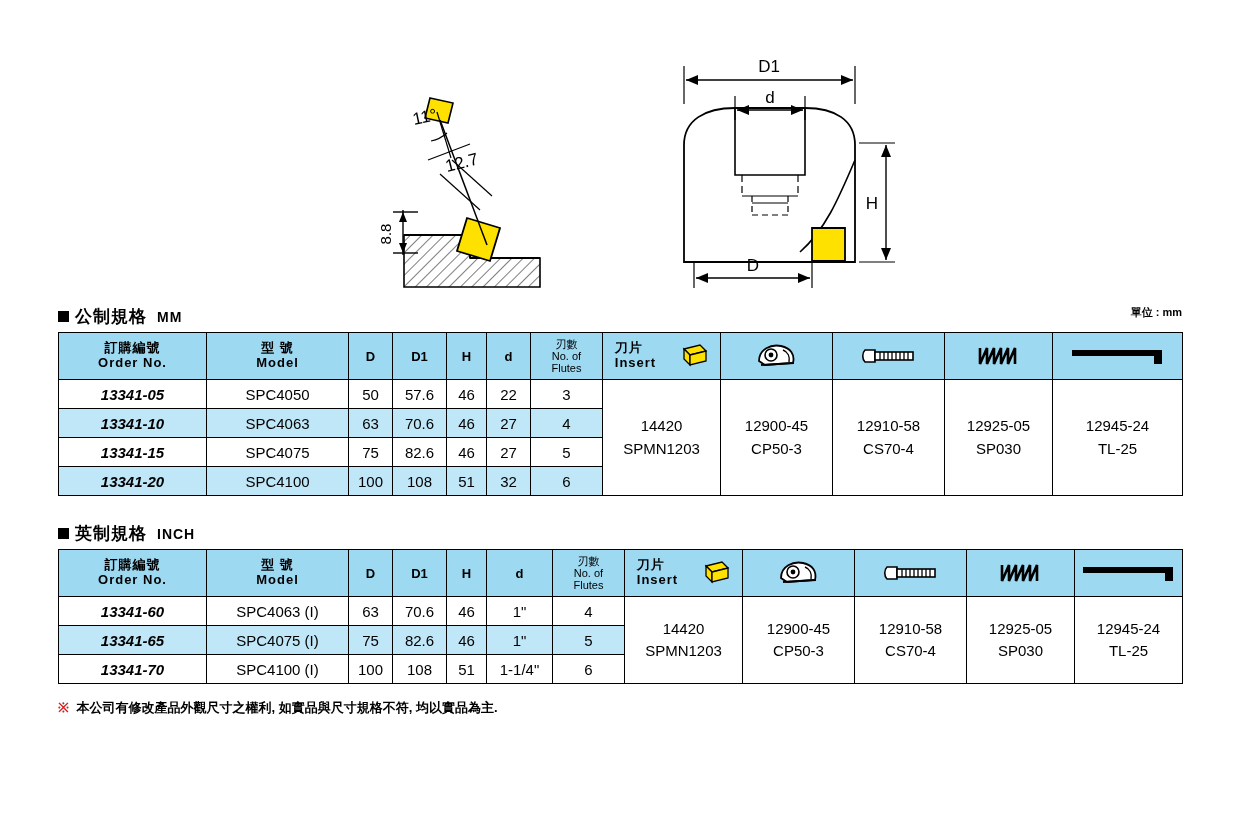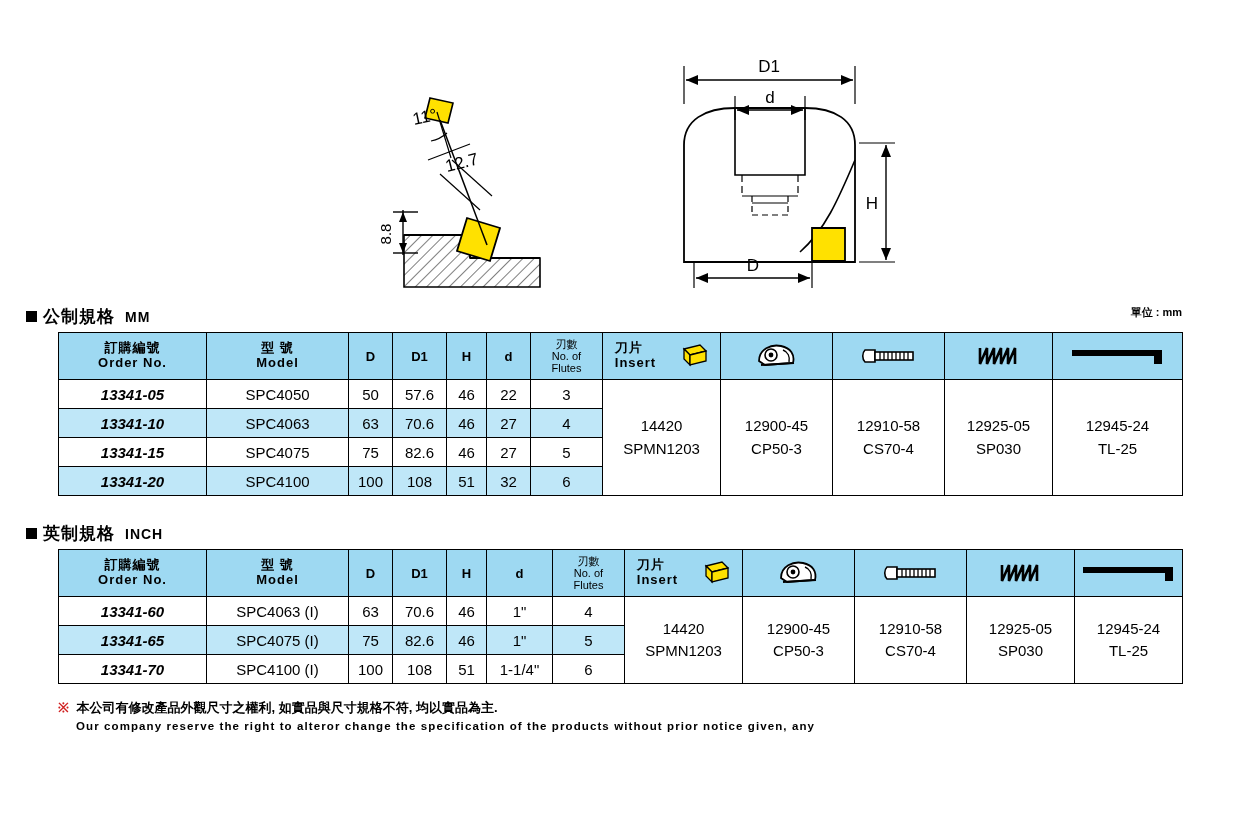--- a/index.html
+++ b/index.html
@@ -21,21 +21,21 @@
     position: relative;
     width: 1240px;
     height: 305px;
   }
   .diag-svg { position: absolute; top: 0; left: 0; }
 
   
   .section-head {
     display: flex;
     align-items: baseline;
-    padding-left: 26px;
+    padding-left: 58px;
     margin-bottom: 4px;
   }
   .sq {
     width: 11px; height: 11px;
     background: #000;
     margin-right: 6px;
     display: inline-block;
   }
   .sec-title-cn {
     font-size: 17px;
@@ -540,14 +540,13 @@
     </tr>
   </tbody>
 </table>
 </div>
 
 <div class="footnote">
   <div class="fn-line1">
     <span class="fn-star">※</span>
     <span>本公司有修改產品外觀尺寸之權利, 如實品與尺寸規格不符, 均以實品為主.</span>
   </div>
-  <div class="fn-en">Our company reserve the right to alteror change the specification of the products without prior notice given, any</div>
 </div>
 
 </body></html>

